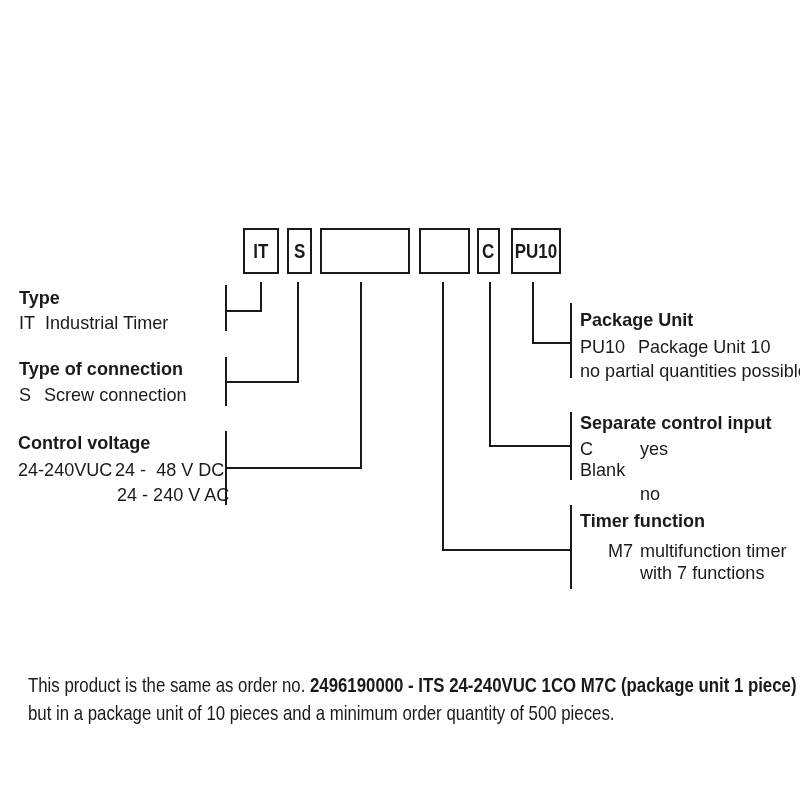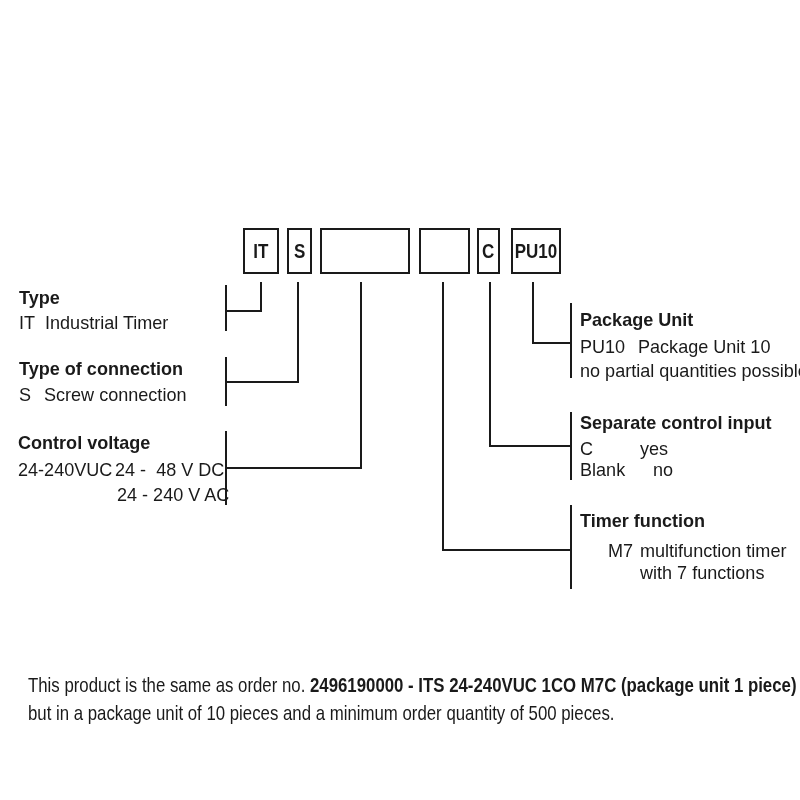--- a/index.html
+++ b/index.html
@@ -116,21 +116,21 @@
 
   <div class="txt hd" style="left:580px;top:309px;">Package Unit</div>
   <div class="txt" style="left:580px;top:336px;">PU10</div>
   <div class="txt" style="left:638px;top:336px;">Package Unit 10</div>
   <div class="txt" style="left:580px;top:360px;">no partial quantities possible</div>
 
   <div class="txt hd" style="left:580px;top:412px;">Separate control input</div>
   <div class="txt" style="left:580px;top:438px;">C</div>
   <div class="txt" style="left:640px;top:438px;">yes</div>
   <div class="txt" style="left:580px;top:459px;">Blank</div>
-  <div class="txt" style="left:640px;top:459px;margin-left:13px;">no</div>
+  <div class="txt" style="left:640px;top:483px;">no</div>
 
   <div class="txt hd" style="left:580px;top:510px;">Timer function</div>
   <div class="txt" style="left:580px;top:540px;margin-left:28px;">M7</div>
   <div class="txt" style="left:640px;top:540px;">multifunction timer</div>
   <div class="txt" style="left:640px;top:562px;">with 7 functions</div>
 
   <div class="foot" style="left:28px;top:673px;"><span>This product is the same as order no. </span><b>2496190000 - ITS 24-240VUC 1CO M7C (package unit 1 piece)</b></div>
   <div class="foot" style="left:28px;top:701px;">but in a package unit of 10 pieces and a minimum order quantity of 500 pieces.</div>
 
 </div>

